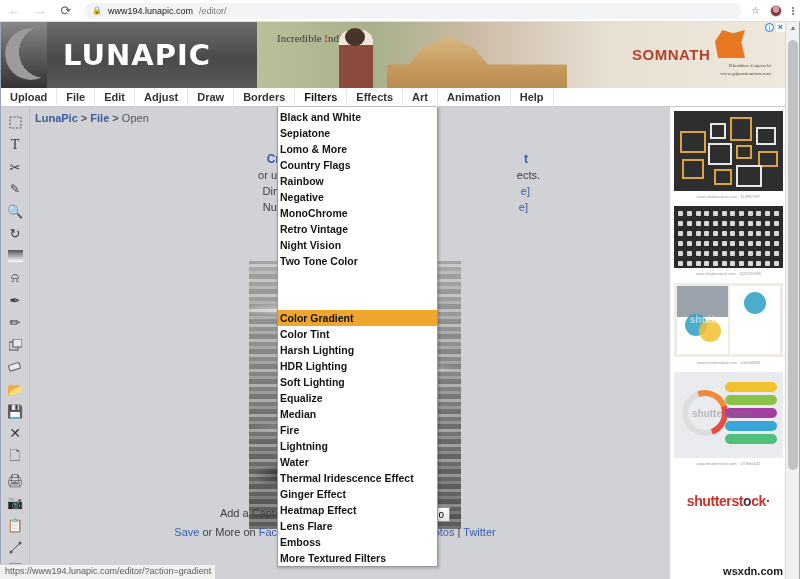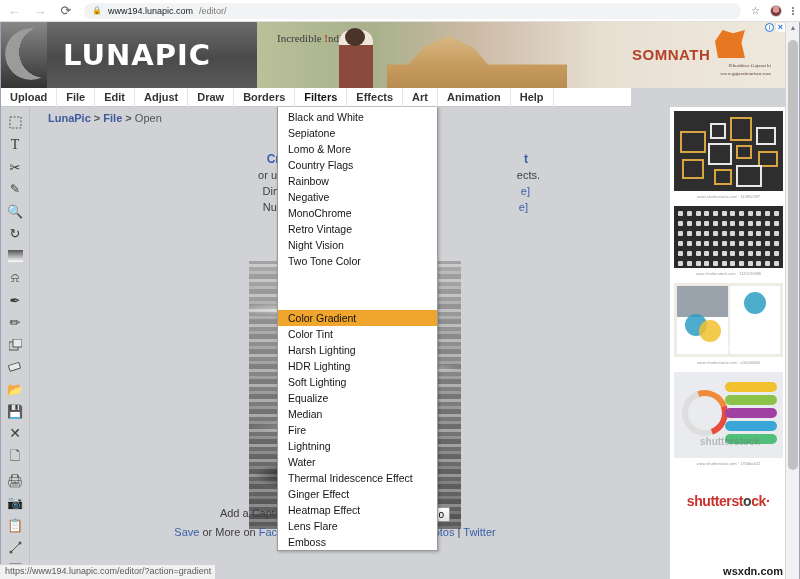--- a/index.html
+++ b/index.html
@@ -88,41 +88,41 @@
   .gj-sub{ position:absolute; right:16px; top:40px; font-size:5px; color:#5a4436;
     font-family:"Liberation Serif", serif; text-align:right; line-height:1.5; }
   .ad-ctrl{ position:absolute; right:2px; top:1px; display:flex; gap:2px; }
   .ad-i{ width:9px; height:9px; border:1px solid #1a73e8; color:#1a73e8; font-size:7px;
     line-height:7px; text-align:center; border-radius:50%; background:#fff; }
   .ad-x{ width:9px; height:9px; color:#1a73e8; font-size:9px; line-height:9px;
     text-align:center; background:#fff; font-weight:bold; }
 
   
   .menubar{
-    position:absolute; left:0; top:66px; width:630px; height:19px;
+    position:absolute; left:0; top:66px; width:786px; height:19px;
     background:#fff; border-bottom:1px solid #c8c8c8;
     display:flex; align-items:center; font-size:11px; font-weight:bold; color:#333;
   }
   .menubar .mi{ padding:0 9px; height:19px; line-height:19px; cursor:default;
     border-right:1px solid #e6e6e6; white-space:nowrap; }
   .menubar .mi.active{ color:#111; }
 
   
   .toolbar{
     position:absolute; left:0; top:85px; width:29px; height:472px;
     background:#d0d2d6; border-right:1px solid #bfc2c6;
     display:flex; flex-direction:column; align-items:center; padding-top:6px; gap:3px;
   }
   .tool{ width:22px; height:22px; display:flex; align-items:center; justify-content:center;
     font-size:13px; color:#3a3a3a; }
   .tool svg{ display:block; }
 
   
   .editor{ position:absolute; left:29px; top:85px; width:640px; height:472px; }
-  .crumb{ position:absolute; left:18px; top:5px; font-size:11px; font-weight:bold;
+  .crumb{ position:absolute; left:5px; top:5px; font-size:11px; font-weight:bold;
     color:#3e5a9a; }
   .crumb .sep{ color:#555; }
   .crumb .last{ color:#555; font-weight:normal; }
 
   .ctext{ position:absolute; left:0; top:28px; width:610px; text-align:center;
     font-size:11px; color:#3d3d3d; line-height:16px; }
   .ctext a{ color:#3a5fa8; text-decoration:none; }
   .ctext .big{ font-size:12px; font-weight:bold; }
 
   .photo{
@@ -151,22 +151,22 @@
   .share-row{ position:absolute; left:0; top:419px; width:610px; text-align:center;
     font-size:11px; color:#3d3d3d; }
   .share-row a{ color:#3a5fa8; text-decoration:none; }
 
   
   .dropdown{
     position:absolute; left:276px; top:85px; width:161px;
     background:#fff; border:1px solid #9a9a9a; border-top:none;
     box-shadow:1px 1px 3px rgba(0,0,0,.25); z-index:40; padding-top:2px;
   }
-  .dd-item{ height:16px; line-height:16px; padding-left:10px;
-    font-size:10.5px; font-weight:normal; color:#141414; white-space:nowrap; }
+  .dd-item{ height:16px; line-height:16px; padding-left:2px;
+    font-size:10.5px; font-weight:bold; color:#141414; white-space:nowrap; }
   .dd-item.sel{ background:#f0a52c; color:#111;margin-top:41px; }
 
   
   .rail{ position:absolute; left:669px; top:85px; width:117px; height:472px;
     background:#fff; padding:2px; }
   .ad-card{ width:113px; background:#fff; margin-bottom:4px; position:relative; }
   .ad-img{ width:109px; margin:2px; }
   .ad-cap{ font-size:4px; color:#9a9a9a; text-align:center; padding:1px 0 3px; }
   .frames{ height:80px; background:#2e2e2e; position:relative; overflow:hidden; }
   .fr{ position:absolute; border:2px solid #d9a441; }
@@ -181,22 +181,22 @@
   .flyer .dot{ position:absolute; width:22px; height:22px; border-radius:50%;
     background:#2b9ec3; left:8px; top:28px; opacity:.85; }
   .flyer .dot.y{ background:#f2c12e; left:22px; top:34px; }
   .infog{ height:86px; background:#e9ebee; position:relative; overflow:hidden; }
   .pill{ position:absolute; right:6px; height:10px; width:52px; border-radius:5px; }
   .arc{ position:absolute; left:8px; top:18px; width:46px; height:46px; border-radius:50%;
     border:6px solid #ddd; border-top-color:#ef8b3a; border-right-color:#e74c3c; transform:rotate(25deg); }
   .ss-logo{ height:56px; display:flex; align-items:center; justify-content:center;
     background:#fff; font-size:14px; font-weight:bold; color:#c8322b; letter-spacing:-.4px; }
   .ss-logo .k{ color:#3d3d3d; }
-  .wm{ position:absolute; left:26px; top:36%; font-size:10px; color:rgba(255,255,255,.55);
-    font-weight:bold;margin-top:28px; }
+  .wm{ position:absolute; left:18px; top:36%; font-size:10px; color:rgba(255,255,255,.55);
+    font-weight:bold; }
 
   
   .vscroll{ position:absolute; right:0; top:0; width:14px; height:557px;
     background:#f1f1f1; border-left:1px solid #d6d6d6; }
   .vthumb{ position:absolute; left:2px; top:18px; width:10px; height:430px;
     background:#c1c1c1; border-radius:5px; }
   .varrow{ position:absolute; left:0; top:2px; width:14px; text-align:center;
     font-size:7px; color:#7a7a7a; }
 
   
@@ -373,20 +373,21 @@
       <div class="dd-item">Equalize</div>
       <div class="dd-item">Median</div>
       <div class="dd-item">Fire</div>
       <div class="dd-item">Lightning</div>
       <div class="dd-item">Water</div>
       <div class="dd-item">Thermal Iridescence Effect</div>
       <div class="dd-item">Ginger Effect</div>
       <div class="dd-item">Heatmap Effect</div>
       <div class="dd-item">Lens Flare</div>
       <div class="dd-item">Emboss</div>
+      <div class="dd-item">More Textured Filters</div>
     </div>
 
     <div class="rail">
 
       <div class="ad-card">
         <div class="ad-ctrl" style="right:1px;top:1px;">
           <span class="ad-i">i</span>
           <span class="ad-x">×</span>
         </div>
         <div class="ad-img frames">

